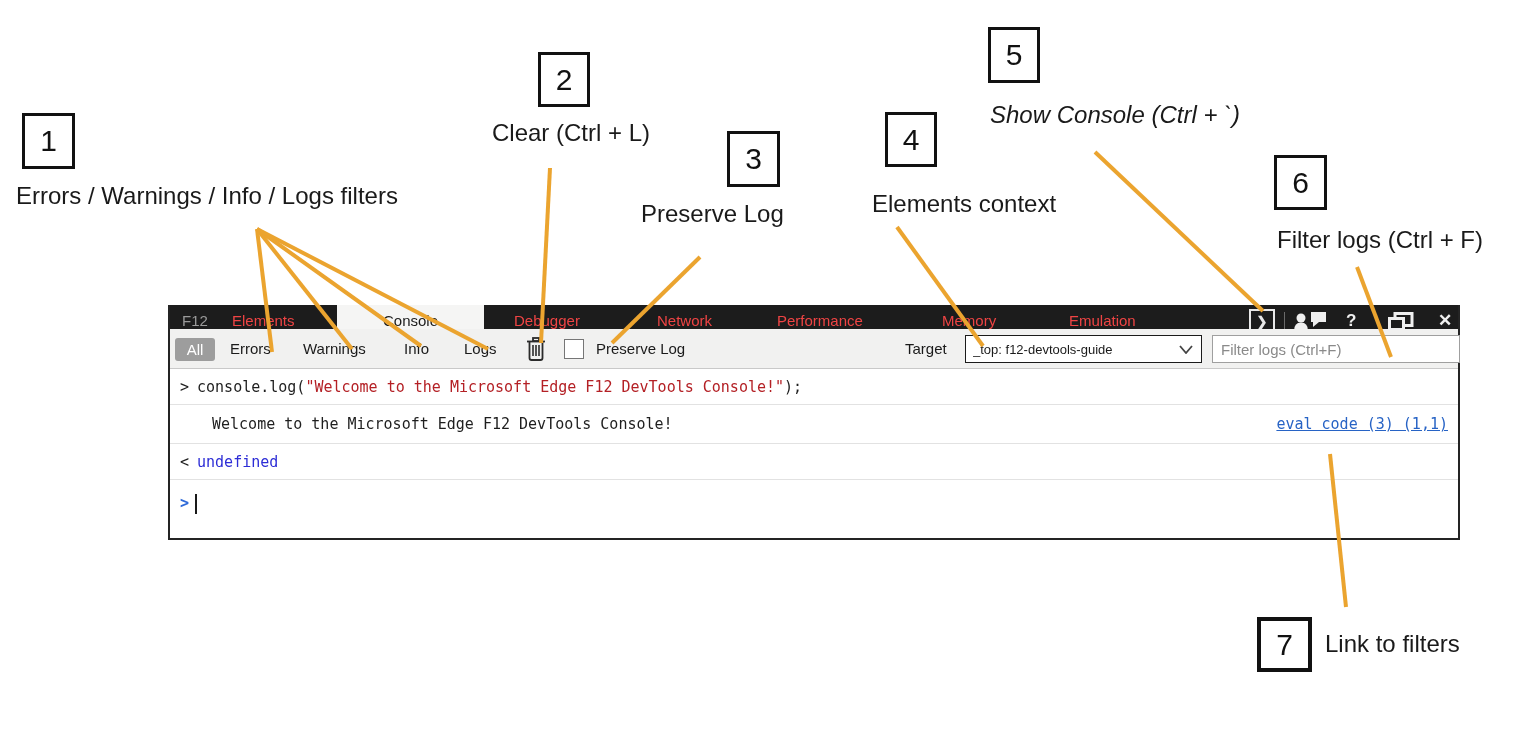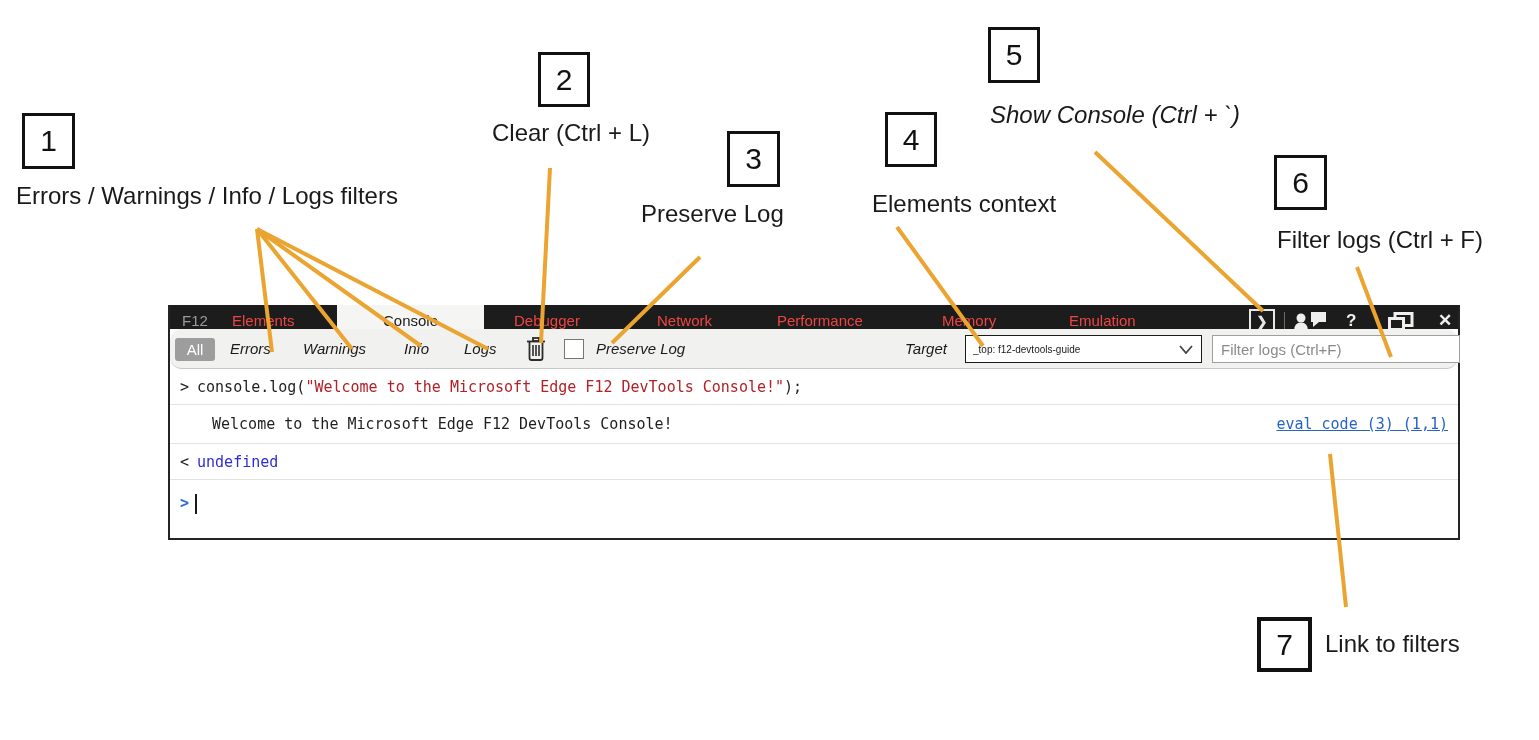--- a/index.html
+++ b/index.html
@@ -24,30 +24,30 @@
   .tab-active { background:#f5f5f4; color:#1a1a1a; text-align:center; }
   .tb-iconbox { position:absolute; top:4px; width:26px; height:24px; border:2px solid #e8e8e8;
                 color:#e8e8e8; display:flex; align-items:center; justify-content:center;
                 font-size:13px; font-weight:bold; }
   .tb-sep { position:absolute; top:7px; width:1px; height:18px; background:#6a6a6a; }
   .tb-glyph { position:absolute; top:0; height:32px; line-height:32px; color:#efefef;
               font-size:17px; font-weight:bold; }
 
   
   #toolbar { position:relative; width:100%; height:40px; background:#f1f1f0;
-             border-bottom:1px solid #c9c9c9; font-size:15px; color:#1a1a1a;border-radius:12px; }
-  .tbr-item { position:absolute; top:0; height:48px; line-height:40px; white-space:nowrap;font-style:italic; }
+             border-bottom:1px solid #c9c9c9; font-size:15px; color:#1a1a1a; }
+  .tbr-item { position:absolute; top:0; height:48px; line-height:40px; white-space:nowrap; }
   #all-btn { position:absolute; left:5px; top:9px; width:40px; height:23px; background:#9d9d9d;
              border-radius:3px; color:#fff; font-size:15px; display:flex;
              align-items:center; justify-content:center; }
   #preserve-checkbox { position:absolute; left:394px; top:10px; width:20px; height:20px;
                        background:#fff; border:1px solid #767676; }
   #target-select { position:absolute; left:795px; top:6px; width:237px; height:28px;
                    border:1px solid #1b1b1b; background:#fff; display:flex;
-                   align-items:center; padding:0 8px 0 7px; font-size:10px; color:#1a1a1a; }
+                   align-items:center; padding:0 8px 0 7px; font-size:13px; color:#1a1a1a; }
   #target-select .sel-text { flex:1; white-space:nowrap; overflow:hidden; }
   #filter-input { position:absolute; left:1042px; top:6px; width:248px; height:28px;
                   border:1px solid #9f9f9f; background:#fff; font-size:15px; color:#1a1a1a;
                   padding:0 8px; font-family:"Liberation Sans", sans-serif; }
   #filter-input::placeholder { color:#8a8a8a; }
 
   
   .crow { position:relative; width:100%; border-bottom:1px solid #e2e2e2;
           font-family:"DejaVu Sans Mono","Liberation Mono",monospace;
           font-size:15px; color:#1e1e1e; }

